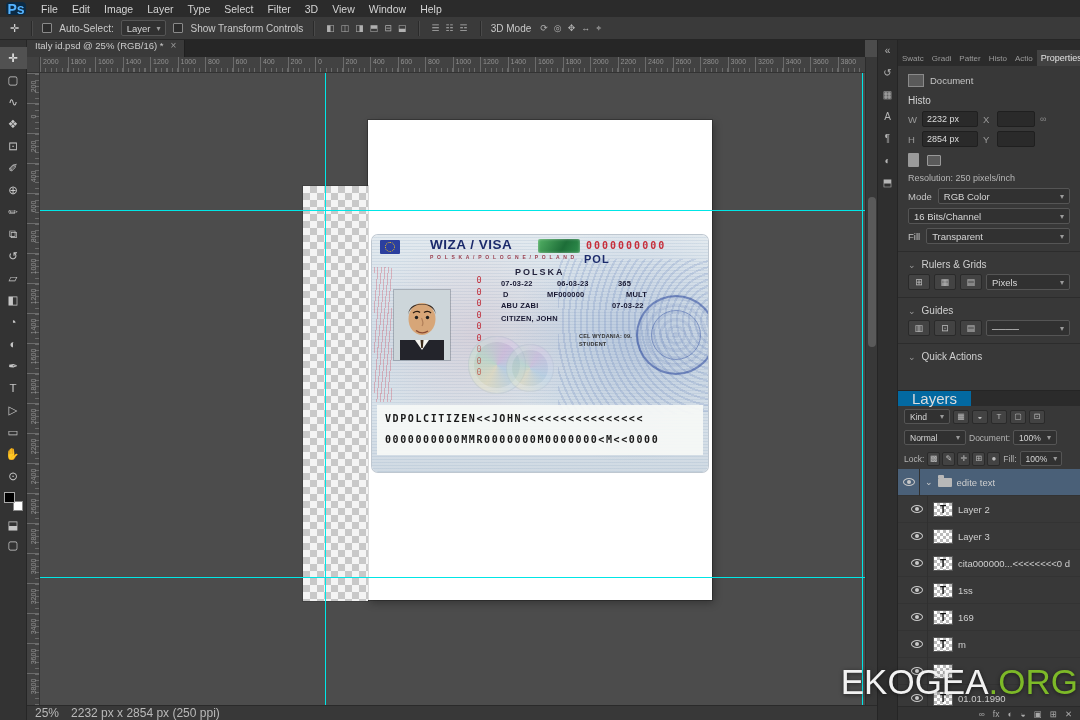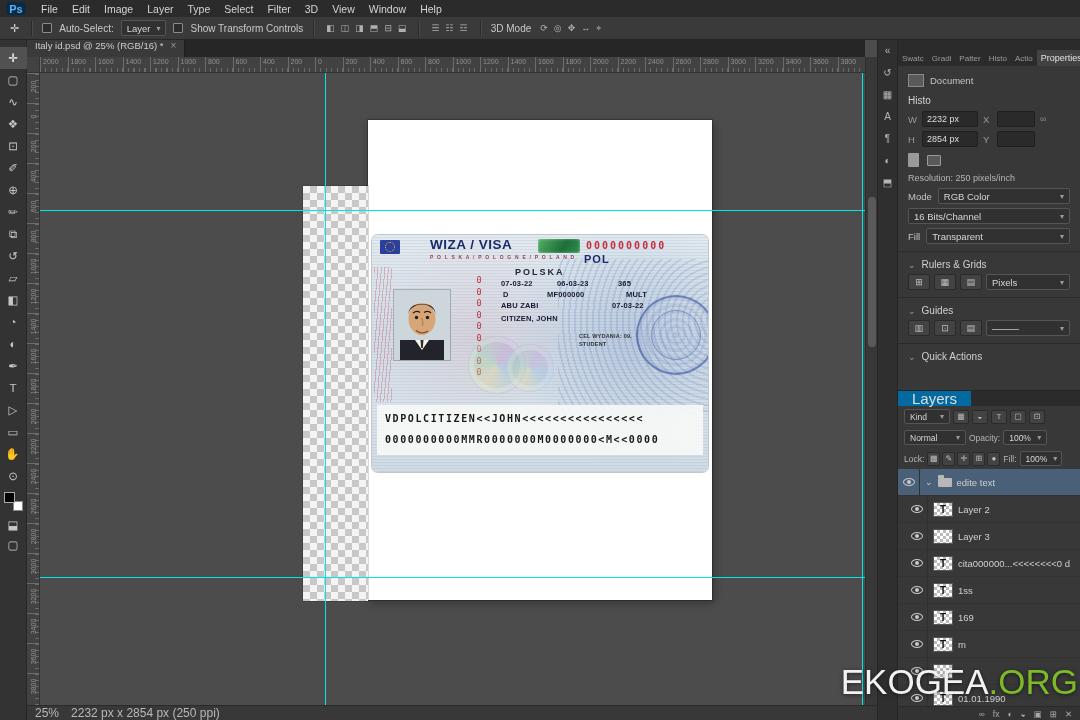--- a/index.html
+++ b/index.html
@@ -1,21 +1,21 @@
 <!DOCTYPE html>
 <html><head>
 <meta charset="utf-8">
 <style>
 *{box-sizing:border-box;margin:0;padding:0}
 html,body{width:1080px;height:720px;background:#1a1a1a;font-family:"Liberation Sans",sans-serif}
 .app{position:absolute;left:0;top:0;width:1080px;height:720px;background:#4c4c4c;overflow:hidden}
 
 
 .menubar{position:absolute;left:0;top:0;width:1080px;height:17px;background:#2b2b2b;display:flex;align-items:center;z-index:40;color:#d4d4d4;font-size:10.5px}
-.ps-logo{width:20px;height:13px;margin:0 8px 0 6px;background:#0b2a44;color:#55b3ff;font-size:11px;font-weight:bold;display:flex;align-items:center;justify-content:center;border-radius:4px}
+.ps-logo{width:20px;height:13px;margin:0 8px 0 6px;background:#0b2a44;color:#55b3ff;font-size:14px;font-weight:bold;display:flex;align-items:center;justify-content:center;border-radius:4px}
 .menus{display:flex}
 .menu-item{padding:1px 7px;cursor:default}
 .optionsbar{position:absolute;left:0;top:17px;width:1080px;height:23px;background:#3a3a3a;border-bottom:1px solid #262626;display:flex;align-items:center;gap:7px;padding:0 8px;font-size:10px;color:#c9c9c9;z-index:40}
 .opt-toolicon{color:#cfcfcf;font-size:11px;padding:0 2px}
 .cb{width:10px;height:10px;border:1px solid #8a8a8a;background:#2c2c2c;display:inline-block;border-radius:1px;flex:none}
 .opt-label{white-space:nowrap}
 .dd{position:relative;display:inline-flex;align-items:center;justify-content:space-between;background:#313131;border:1px solid #555;border-radius:2px;color:#d6d6d6;padding:0 5px;height:16px;font-size:9.5px;white-space:nowrap}
 .dd .car{color:#9a9a9a;font-size:8px;margin-left:6px}
 .vsep{width:1px;height:15px;background:#2a2a2a;box-shadow:1px 0 0 #4a4a4a;margin:0 3px;flex:none}
 .icon-strip{display:flex;gap:2px}
@@ -542,21 +542,21 @@
             <span class="l-ico">T</span>
             <span class="l-ico">▢</span>
             <span class="l-ico">⊡</span>
           </span>
       </div>
       <div class="lctrl">
         <span class="dd" style="width:62px">
             <span>Normal</span>
             <span class="car">▾</span>
           </span>
-        <span>Opacity:</span>
+        <span>Document:</span>
         <span class="dd" style="width:44px">
             <span>100%</span>
             <span class="car">▾</span>
           </span>
       </div>
       <div class="lctrl">
         <span>Lock:</span>
         <span style="display:flex;gap:2px">
 
         <span class="l-ico" style="width:13px">▩</span>

